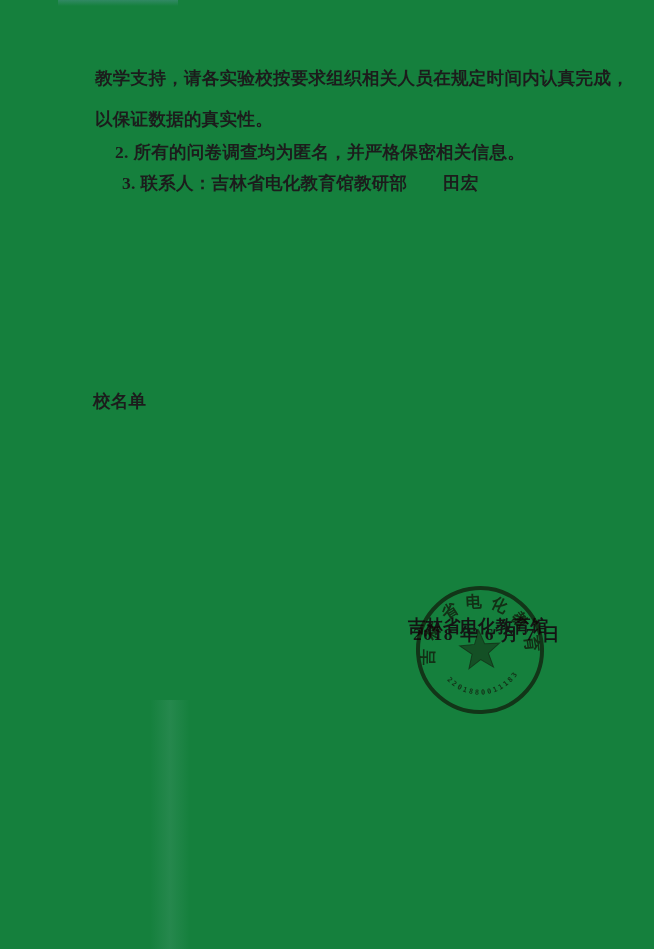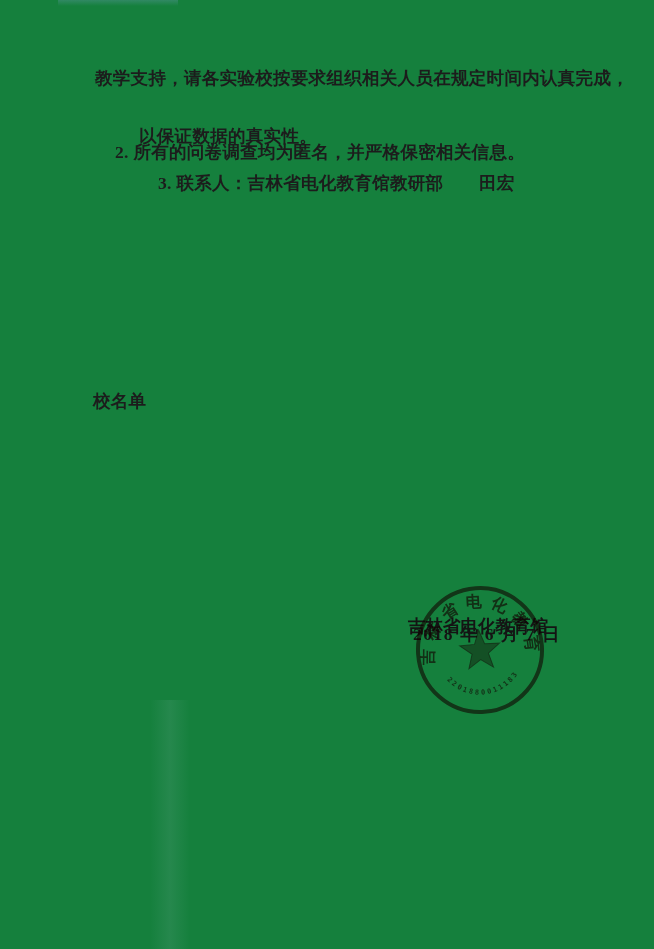--- a/index.html
+++ b/index.html
@@ -68,25 +68,25 @@
 </head>
 <body>
 
 <div id="page">
 
   <div class="scan-smudge-top"></div>
   <div class="scan-streak"></div>
 
   <div class="line" style="left:95px; top:66px;">教学支持，请各实验校按要求组织相关人员在规定时间内认真完成，</div>
 
-  <div class="line" style="left:95px; top:124px;margin-left:44px;">以保证数据的真实性。</div>
+  <div class="line" style="left:95px; top:107px;">以保证数据的真实性。</div>
 
   <div class="line" style="left:115px; top:140px;">2. 所有的问卷调查均为匿名，并严格保密相关信息。</div>
 
-  <div class="line" style="left:122px; top:171px;margin-left:36px;">3. 联系人：吉林省电化教育馆教研部　　田宏</div>
+  <div class="line" style="left:122px; top:171px;">3. 联系人：吉林省电化教育馆教研部　　田宏</div>
 
 
 
 
   <div class="line" style="left:93px; top:389px;">校名单</div>
 
   <div class="sig" style="left:408px; top:614px;">吉林省电化教育馆</div>
 
   <div class="sig date" style="left:413px; top:622px;">2018 年 6 月 7 日</div>
 

